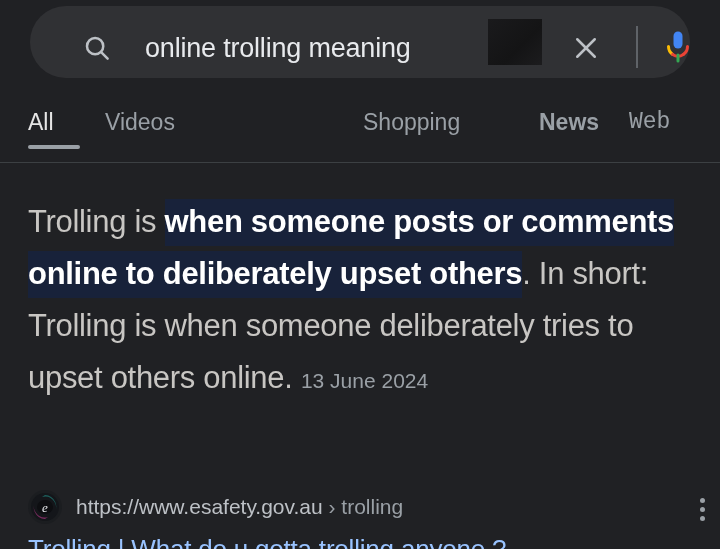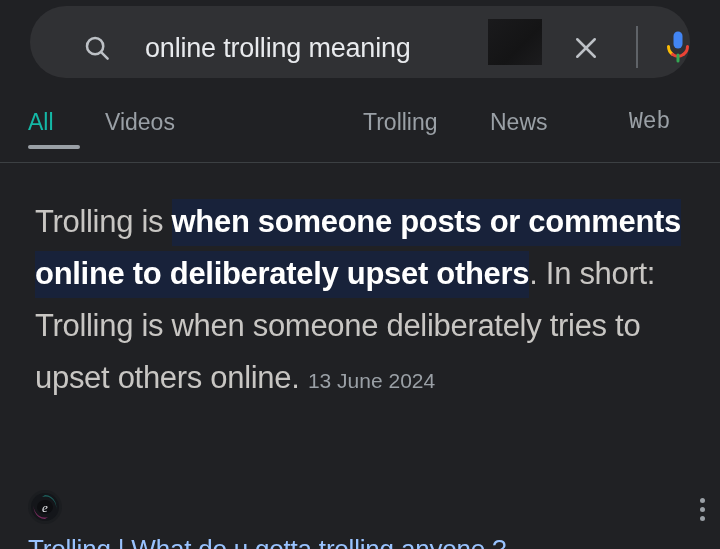--- a/index.html
+++ b/index.html
@@ -105,21 +105,21 @@
     position: absolute;
     top: 0;
     height: 66px;
     font-size: 23px;
     color: #9aa0a6;
     white-space: nowrap;
     padding-top: 12px;
     box-sizing: border-box;
   }
   .tab .tab-label { display: block; }
-  .tab.active .tab-label { color: #14b8a6; }
+  .tab.active .tab-label { color: #e5e5e5; }
   .tab .tab-underline {
     position: absolute;
     left: 0;
     bottom: 14px;
     width: 100%;
     height: 4px;
     background: #9aa0a6;
     border-radius: 2px;
     display: none;
   }
@@ -133,21 +133,20 @@
     height: 1px;
     background: #3c4043;
   }
 
   
   .answer {
     position: absolute;
     left: 28px;
     top: 196px;
     width: 670px;
-    margin-left: 7px;
   }
   .answer-text {
     font-size: 31px;
     line-height: 52px;
     color: #c8c6c3;
     letter-spacing: -0.3px;
   }
   .answer-text .hl {
     background: #18223a;
     color: #ffffff;
@@ -273,24 +272,24 @@
 <div class="tabs">
   <div class="tab active" style="left:28px;width:52px;">
     <span class="tab-label">All</span>
     <span class="tab-underline"></span>
   </div>
   <div class="tab" style="left:105px;width:88px;">
     <span class="tab-label">Videos</span>
 
   </div>
   <div class="tab" style="left:363px;width:112px;">
-    <span class="tab-label">Trolling</span>
-
-  </div>
-  <div class="tab" style="left:490px;width:68px;">
+    <span class="tab-label">Shopping</span>
+
+  </div>
+  <div class="tab" style="left:539px;width:68px;font-weight:bold;">
     <span class="tab-label">News</span>
 
   </div>
   <div class="tab" style="left:629px;width:62px;font-family:Liberation Mono, monospace;">
     <span class="tab-label">Web</span>
 
   </div>
 </div>
 <div class="tabs-divider"></div>
 
@@ -303,20 +302,22 @@
 <div class="source">
   <div class="favicon">
     <svg width="30" height="30" viewBox="0 0 30 30">
       <circle cx="15" cy="15" r="14" fill="#14161a"></circle>
       <path d="M15 3 a12 12 0 0 1 9 19 a11 11 0 0 0 -12 -17 z" fill="#1f6f6a" opacity="0.85"></path>
       <path d="M15 27 a12 12 0 0 1 -9 -19 a11 11 0 0 0 12 17 z" fill="#8c2f6b" opacity="0.85"></path>
       <ellipse cx="15" cy="15" rx="8" ry="7" fill="#0d0e11"></ellipse>
       <text x="15" y="20" font-family="Liberation Serif, serif" font-size="13" font-style="italic" fill="#e8eaed" text-anchor="middle">e</text>
     </svg>
   </div>
+  <div class="source-url"><span>https://www.esafety.gov.au</span><span class="path"> › </span><span class="path">trolling</span>
+  </div>
   <div class="kebab">
     <i></i>
     <i></i>
     <i></i>
   </div>
 </div>
 
 <div class="result-title">
   <div class="result-title-text">Trolling | What do u gotta trolling anyone ?</div>
 </div>

